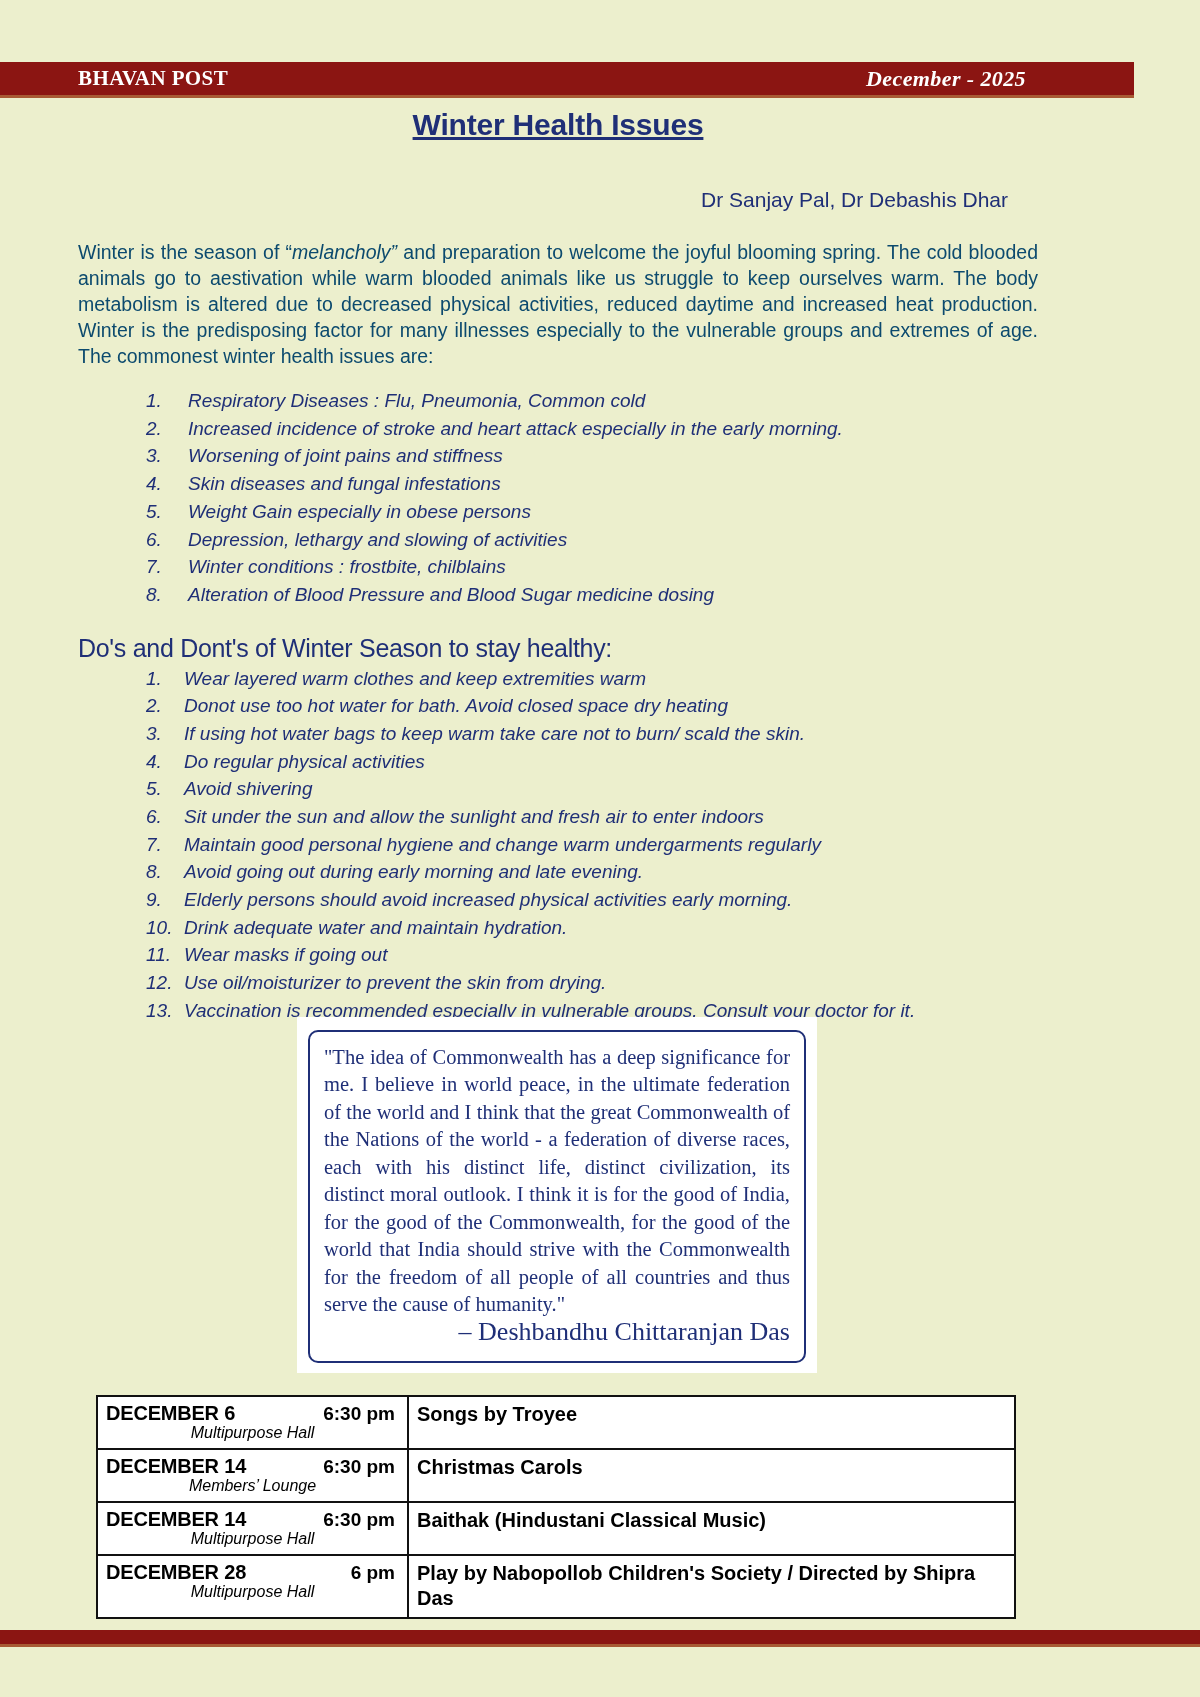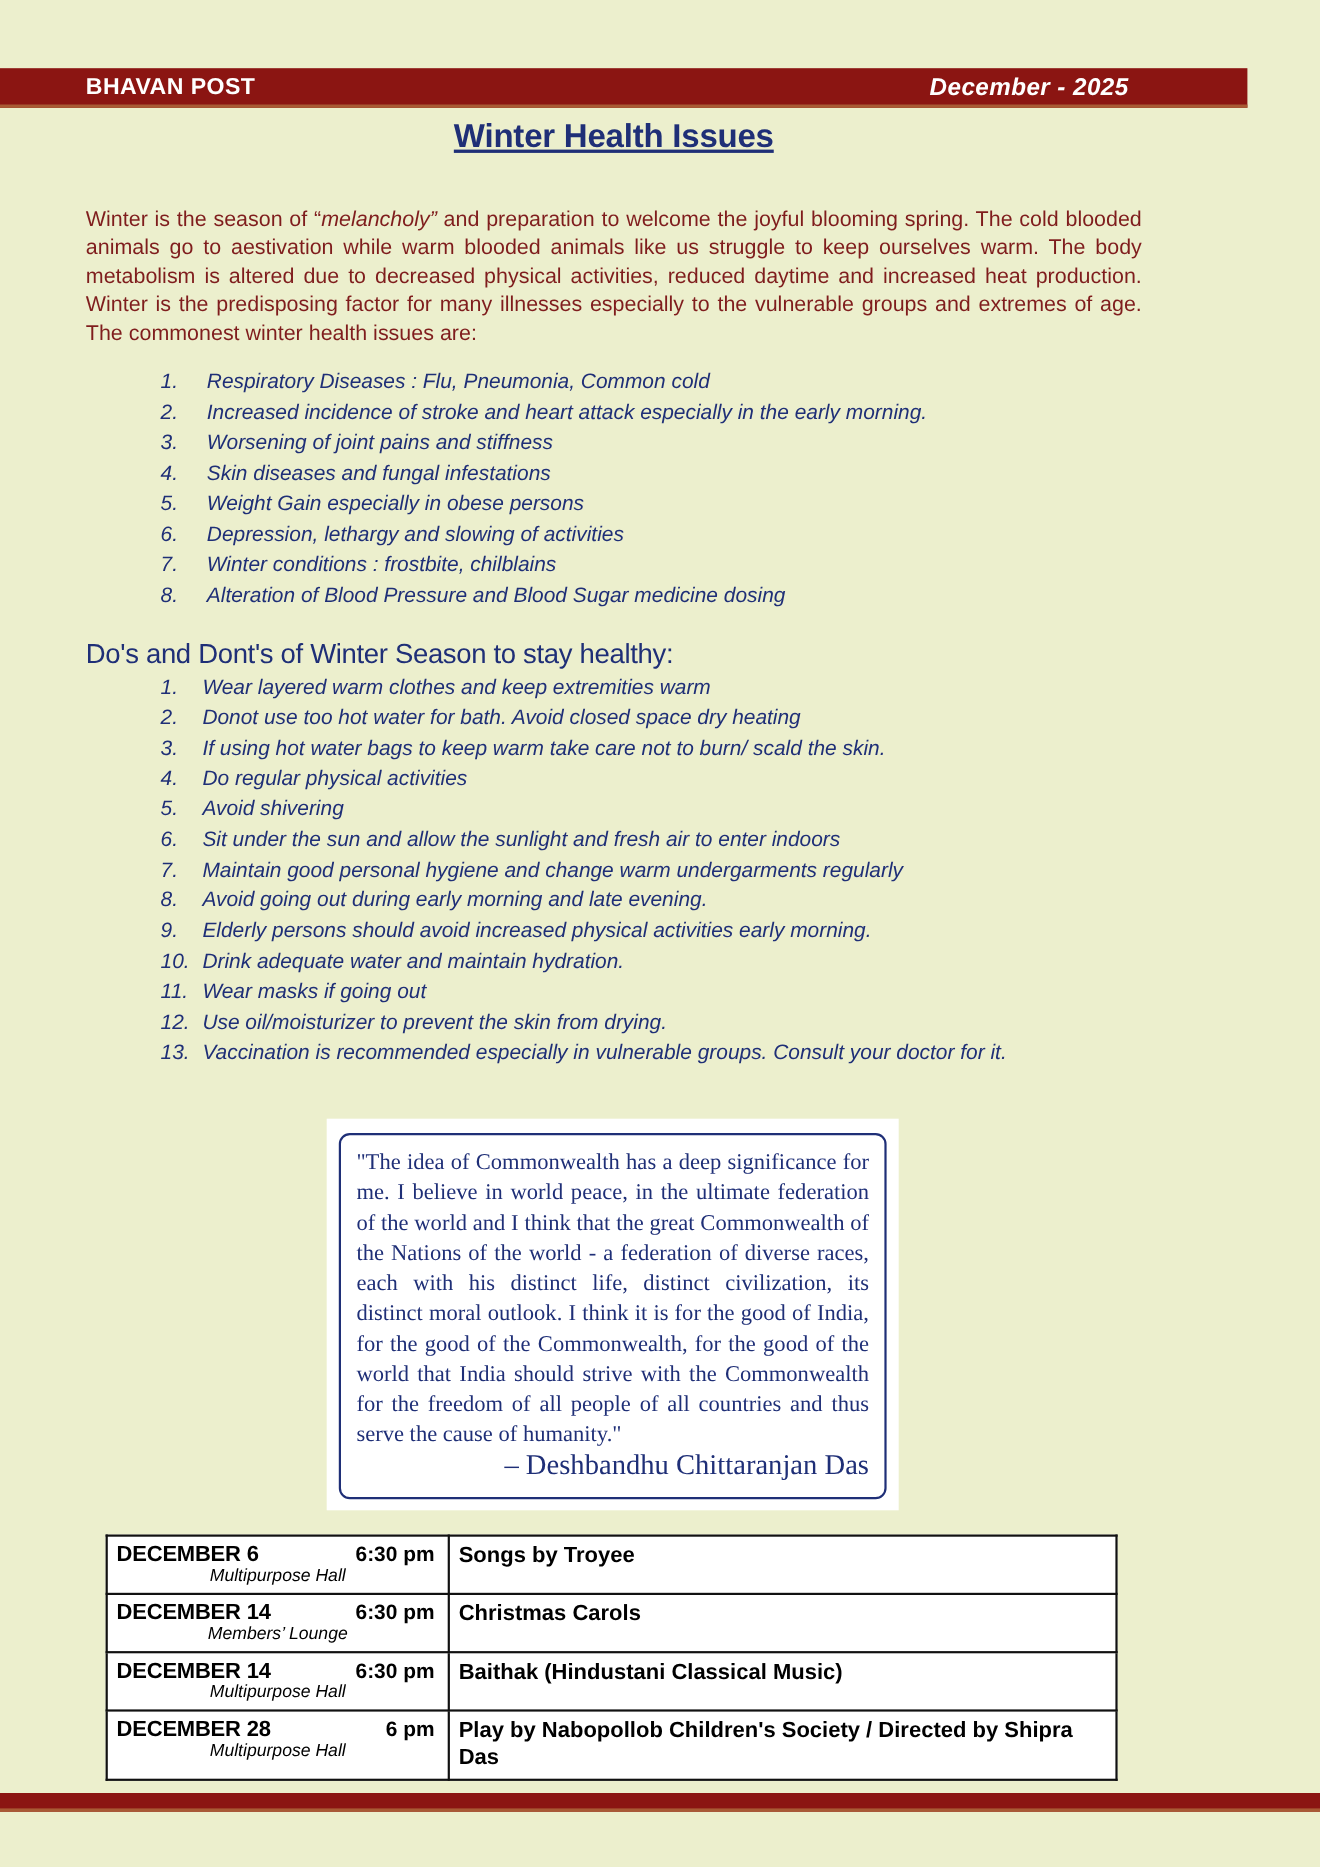--- a/index.html
+++ b/index.html
@@ -22,20 +22,21 @@
     top: 62px;
     width: 1134px;
     height: 36px;
     background: #8b1512;
     border-bottom: 3px solid #a85a34;
     display: flex;
     align-items: center;
     justify-content: space-between;
     box-sizing: border-box;
     padding: 0 18px 0 78px;
+    font-family: Liberation Serif, serif;
   }
   .masthead-title {
     color: #ffffff;
     font-size: 21px;
     font-weight: bold;
     letter-spacing: 0.4px;
   }
   .masthead-date {
     color: #ffffff;
     font-size: 22px;
@@ -63,25 +64,25 @@
     letter-spacing: -0.2px;
   }
   .byline {
     text-align: right;
     color: #1f2f77;
     font-size: 21px;
     margin-top: 46px;
     padding-right: 30px;
   }
   .intro {
-    color: #7f1d1d;
+    color: #0c4a6e;
     font-size: 19.5px;
     line-height: 1.33;
     text-align: justify;
-    margin-top: 45px;
+    margin-top: 28px;
   }
   .intro em { font-style: italic; }
 
   ol.numlist {
     color: #1f2f77;
     font-size: 19px;
     line-height: 1.3;
     margin: 2px 0 0 0;
     padding-left: 68px;
     list-style: none;
@@ -224,20 +225,21 @@
 
 <div class="masthead">
   <span class="masthead-title">BHAVAN POST</span>
   <span class="masthead-date">December  - 2025</span>
 </div>
 
 <div class="article">
 
   <h1 class="article-title">Winter Health Issues</h1>
 
+  <div class="byline">Dr Sanjay Pal, Dr Debashis Dhar</div>
 
   <p class="intro"><span>Winter is the season of “</span><em>melancholy”</em><span> and preparation to welcome the joyful blooming spring. The cold blooded animals go to aestivation while warm blooded animals like us struggle to keep ourselves warm. The body metabolism is altered due to decreased physical activities, reduced daytime and increased heat production. Winter is the predisposing factor for many illnesses especially to the vulnerable groups and extremes of age. The commonest winter health issues are:</span></p>
 
   <ol class="numlist">
     <li>Respiratory Diseases : Flu, Pneumonia, Common cold</li>
     <li>Increased incidence of stroke and heart attack especially in the early morning.</li>
     <li>Worsening of joint pains and stiffness</li>
     <li>Skin diseases and fungal infestations</li>
     <li>Weight Gain especially in obese persons</li>
     <li>Depression, lethargy and slowing of activities</li>

